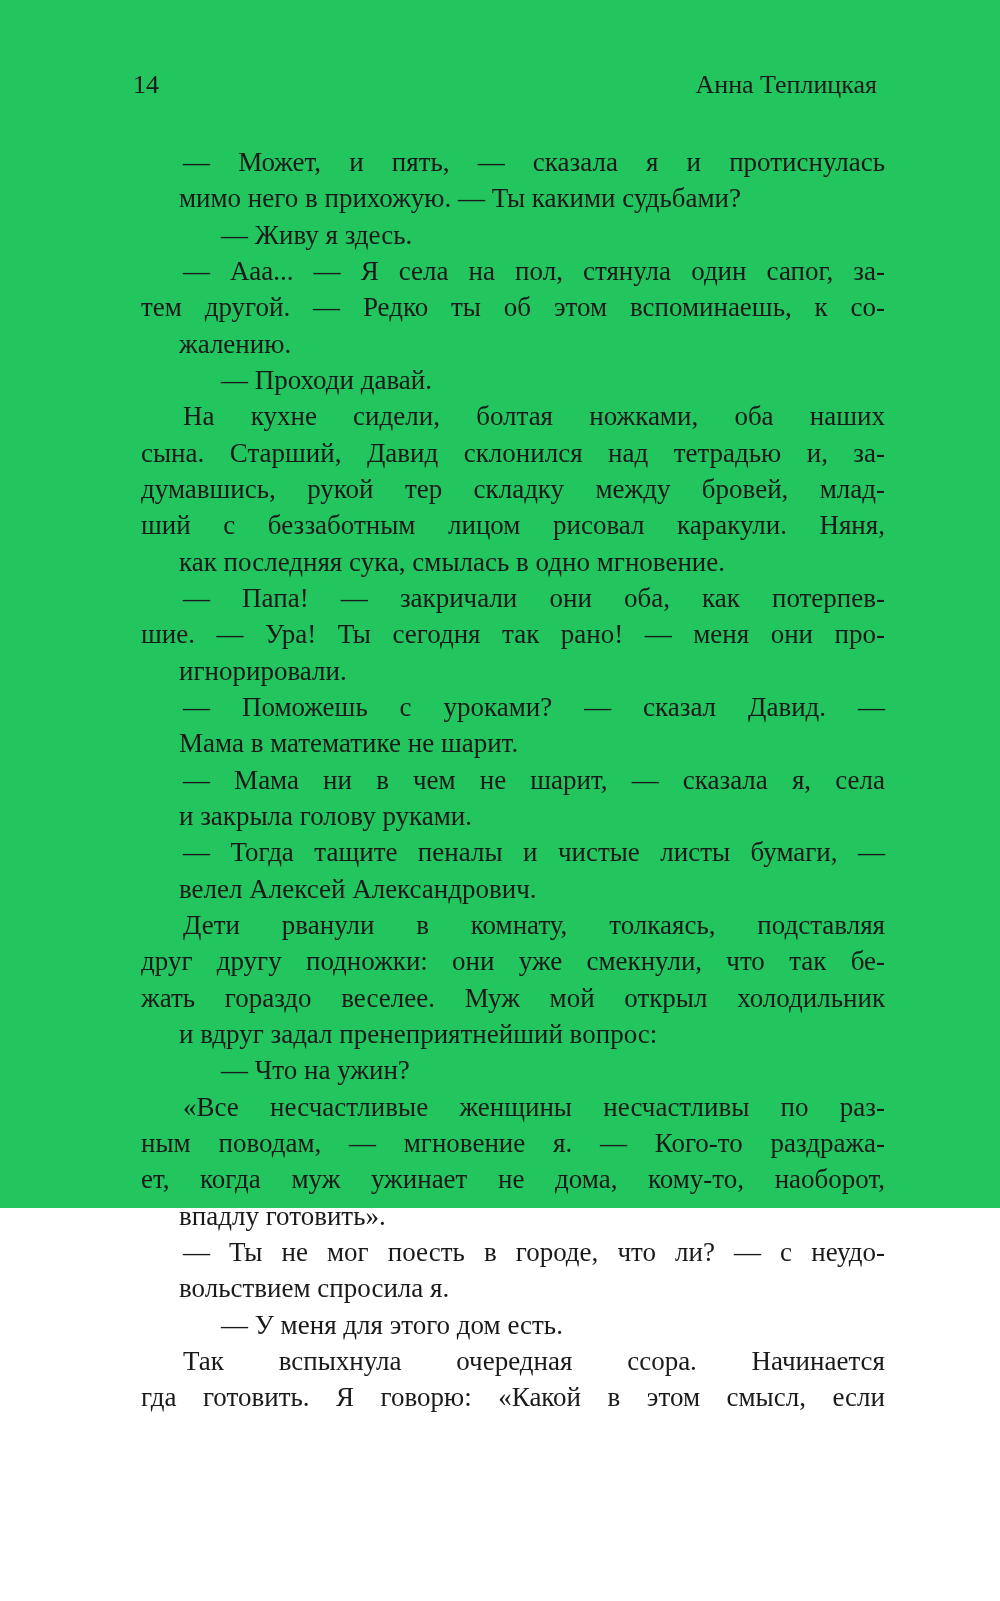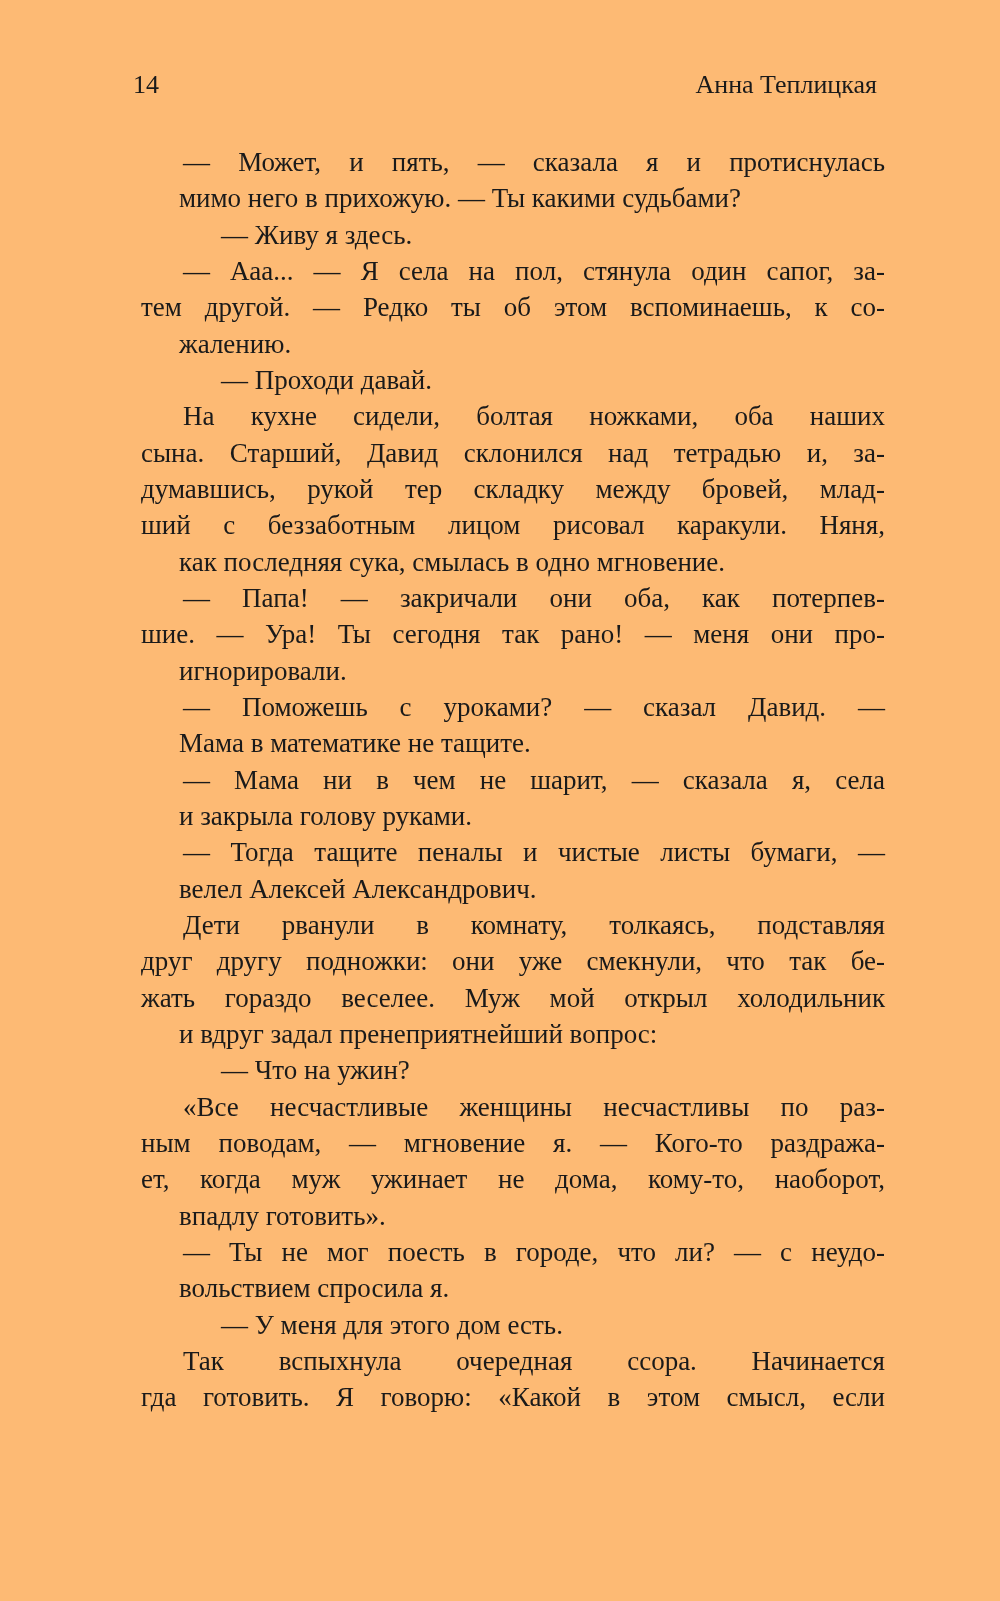--- a/index.html
+++ b/index.html
@@ -11,22 +11,22 @@
     width: 1000px;
     height: 1601px;
     overflow: hidden;
     font-family: "Liberation Serif", "DejaVu Serif", serif;
     color: #1a1a1a;
     -webkit-font-smoothing: antialiased;
   }
   .page {
     position: relative;
     width: 1000px;
-    height: 1601px;
-    background: #fdba74;
+    height: 1208px;
+    background: #22c55e;
   }
   .running-header {
     position: absolute;
     top: 70px;
     left: 133px;
     width: 744px;
     display: flex;
     justify-content: space-between;
     align-items: baseline;
     font-size: 26px;
@@ -74,21 +74,21 @@
       <div class="line first last">— Проходи давай.</div>
       <div class="line first">На кухне сидели, болтая ножками, оба наших</div>
       <div class="line">сына. Старший, Давид склонился над тетрадью и, за-</div>
       <div class="line">думавшись, рукой тер складку между бровей, млад-</div>
       <div class="line">ший с беззаботным лицом рисовал каракули. Няня,</div>
       <div class="line last">как последняя сука, смылась в одно мгновение.</div>
       <div class="line first">— Папа! — закричали они оба, как потерпев-</div>
       <div class="line">шие. — Ура! Ты сегодня так рано! — меня они про-</div>
       <div class="line last">игнорировали.</div>
       <div class="line first">— Поможешь с уроками? — сказал Давид. —</div>
-      <div class="line last">Мама в математике не тащите.</div>
+      <div class="line last">Мама в математике не шарит.</div>
       <div class="line first">— Мама ни в чем не шарит, — сказала я, села</div>
       <div class="line last">и закрыла голову руками.</div>
       <div class="line first">— Тогда тащите пеналы и чистые листы бумаги, —</div>
       <div class="line last">велел Алексей Александрович.</div>
       <div class="line first">Дети рванули в комнату, толкаясь, подставляя</div>
       <div class="line">друг другу подножки: они уже смекнули, что так бе-</div>
       <div class="line">жать гораздо веселее. Муж мой открыл холодильник</div>
       <div class="line last">и вдруг задал пренеприятнейший вопрос:</div>
       <div class="line first last">— Что на ужин?</div>
       <div class="line first">«Все несчастливые женщины несчастливы по раз-</div>

